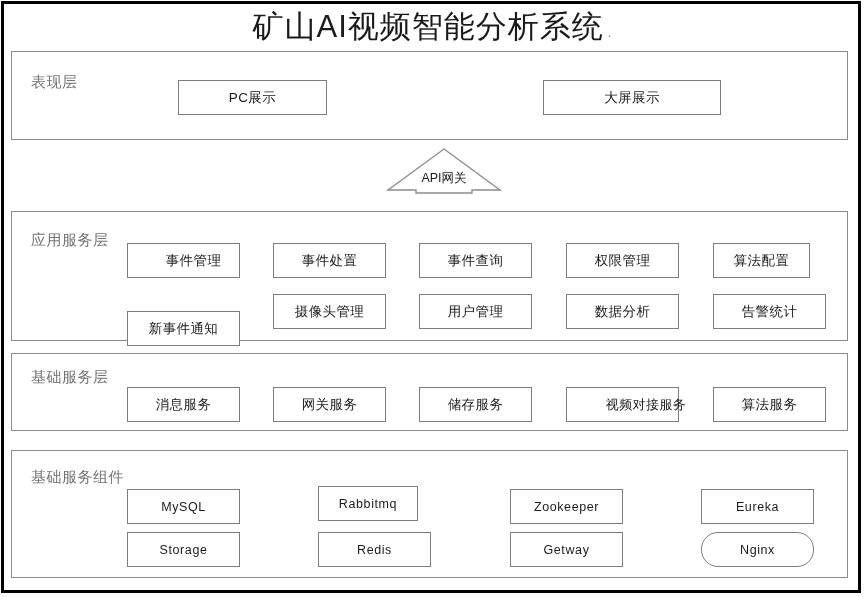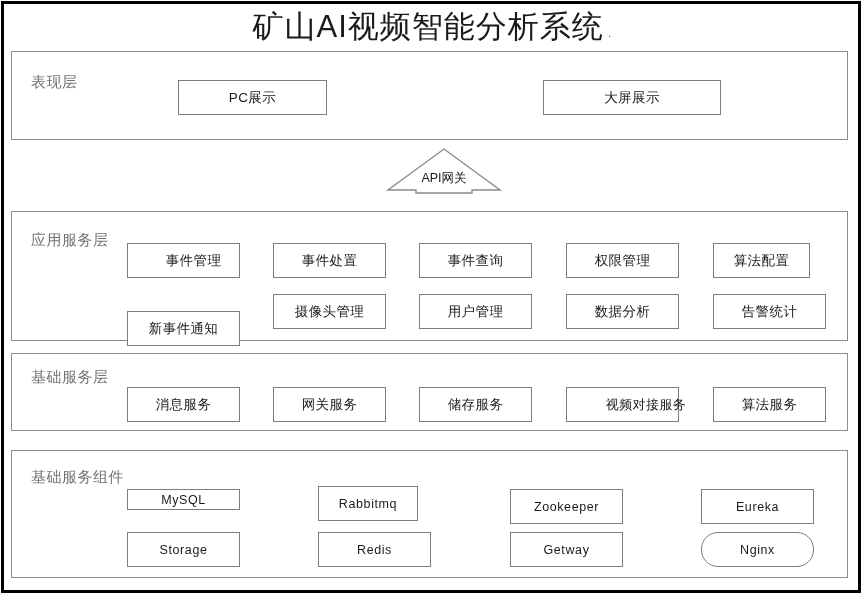--- a/index.html
+++ b/index.html
@@ -143,21 +143,21 @@
     <div class="node-box cn" style="left:115px; top:33px; width:113px; height:35px;">消息服务</div>
     <div class="node-box cn" style="left:261px; top:33px; width:113px; height:35px;">网关服务</div>
     <div class="node-box cn" style="left:407px; top:33px; width:113px; height:35px;">储存服务</div>
     <div class="node-box wide-cn" style="left:554px; top:33px; width:113px; height:35px;">视频对接服务</div>
     <div class="node-box cn" style="left:701px; top:33px; width:113px; height:35px;">算法服务</div>
   </div>
 
   <div class="layer-panel" style="left:11px; top:450px; width:837px; height:128px;">
     <div class="layer-label" style="left:19px; top:17px;">基础服务组件</div>
 
-    <div class="node-box en" style="left:115px; top:38px; width:113px; height:21px;">MySQL</div>
+    <div class="node-box en" style="left:115px; top:38px; width:113px; height:35px;">MySQL</div>
     <div class="node-box en" style="left:306px; top:35px; width:100px; height:35px;">Rabbitmq</div>
     <div class="node-box en" style="left:498px; top:38px; width:113px; height:35px;">Zookeeper</div>
     <div class="node-box en" style="left:689px; top:38px; width:113px; height:35px;">Eureka</div>
 
     <div class="node-box en" style="left:115px; top:81px; width:113px; height:35px;">Storage</div>
     <div class="node-box en" style="left:306px; top:81px; width:113px; height:35px;">Redis</div>
     <div class="node-box en" style="left:498px; top:81px; width:113px; height:35px;">Getway</div>
     <div class="node-box en" style="left:689px; top:81px; width:113px; height:35px;border-radius:17px;">Nginx</div>
   </div>
 

